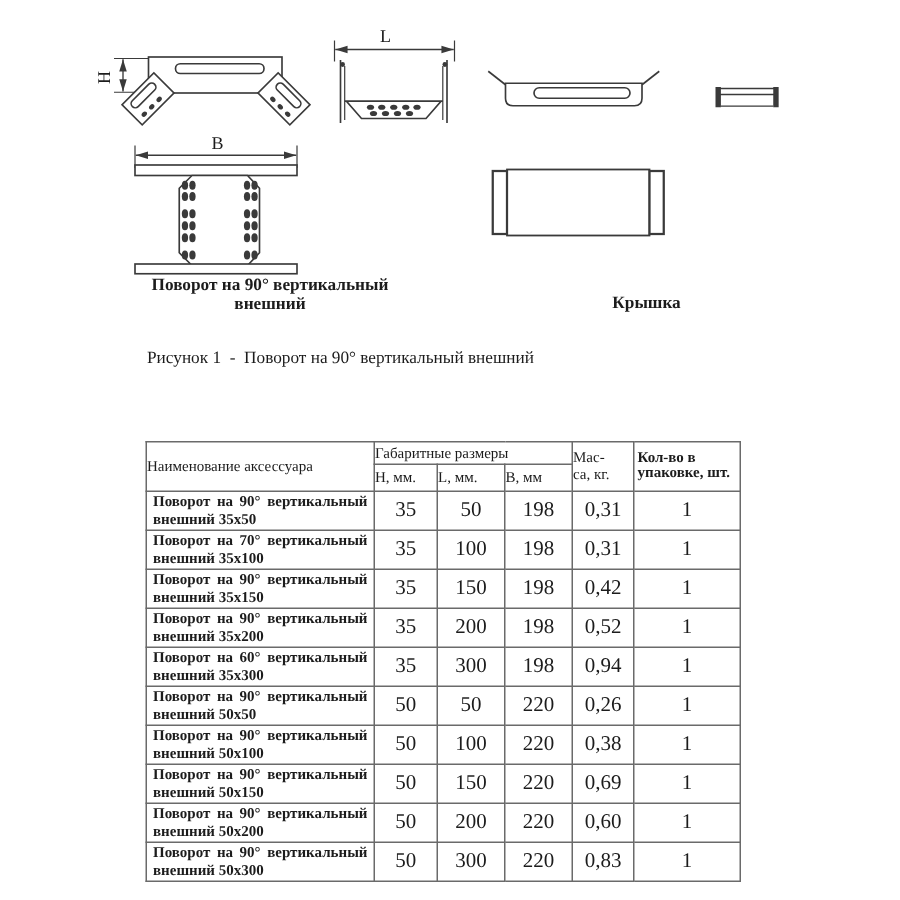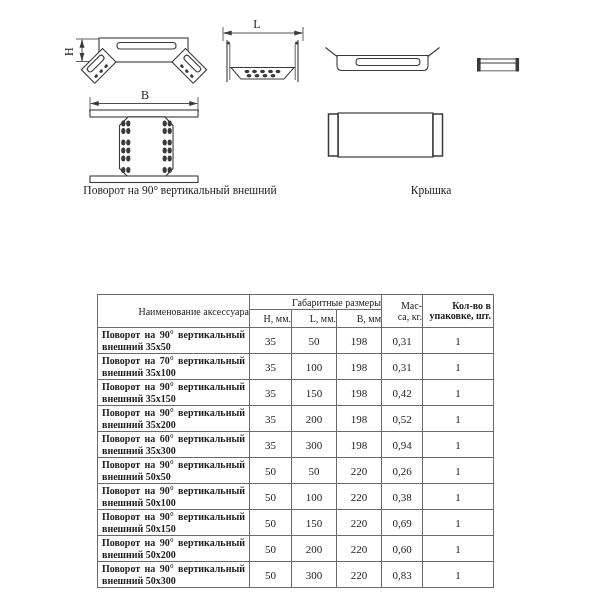--- a/index.html
+++ b/index.html
@@ -5,46 +5,46 @@
   html,body { margin:0; padding:0; background:#ffffff; }
   body {
     width:600px; height:600px; position:relative; overflow:hidden;
     font-family:"Liberation Serif","DejaVu Serif",serif;
     color:#1c1c1c;
   }
   .page { position:relative; width:600px; height:600px; background:#fff; }
   svg.draw { position:absolute; left:0; top:0; }
   .caption {
     position:absolute; font-size:11.5px; text-align:center;
-    color:#1c1c1c; line-height:13px;
+    color:#1c1c1c; line-height:13px;font-weight:bold;
   }
   #cap-turn  { left:82px;  top:184px; width:196px; }
-  #cap-cover { left:392px; top:184px; width:78px;  }
+  #cap-cover { left:392px; top:196px; width:78px;  }
   #fig-caption {
     position:absolute; left:98px; top:233px; font-size:11.5px;
     white-space:pre-wrap; color:#1c1c1c;
   }
   table.dims {
     position:absolute; left:97px; top:294px; width:396px;
     border-collapse:collapse; table-layout:fixed;
   }
   .dims th, .dims td {
     border:1px solid #6a6a6a; font-weight:normal;
     font-size:10px; padding:0; color:#1c1c1c;
     vertical-align:middle; overflow:hidden;
   }
   .dims thead tr.hr1 { height:15px; }
   .dims thead tr.hr2 { height:18px; }
   .dims tbody tr { height:25px; }
-  .dims th { text-align:right; line-height:11px; }
+  .dims th { text-align:left; line-height:11px; }
   .dims th.qty { line-height:10.5px; padding:0 2px;font-weight:bold; }
   .dims td.c-name {
     text-align:justify; padding:1px 4px; line-height:11.5px;font-weight:bold;
   }
-  .dims td.c-num { text-align:center; font-size:11px; }
+  .dims td.c-num { text-align:center; font-size:14px; }
 </style>
 </head>
 <body>
 
 <div class="page">
 
   <svg class="draw" width="600" height="232" viewBox="0 0 600 232">
     <defs>
       <marker id="arrow" markerWidth="10" markerHeight="8" refX="8.2" refY="3" orient="auto-start-reverse" markerUnits="userSpaceOnUse">
         <path d="M0,0.5 L8.2,3 L0,5.5 Z" fill="#3a3a3a"></path>
@@ -153,20 +153,21 @@
     <g stroke="#3a3a3a" fill="none">
       <rect x="338" y="113" width="95" height="44" fill="#ffffff" stroke-width="1.2"></rect>
       <rect x="328.5" y="114" width="9.5" height="42" fill="#ffffff" stroke-width="1.5"></rect>
       <rect x="433" y="114" width="9.5" height="42" fill="#ffffff" stroke-width="1.5"></rect>
     </g>
   </svg>
 
   <div class="caption" id="cap-turn">Поворот на 90° вертикальный внешний</div>
   <div class="caption" id="cap-cover">Крышка</div>
 
+  <div id="fig-caption">Рисунок 1  -  Поворот на 90° вертикальный внешний</div>
 
   <table class="dims">
     <colgroup>
       <col style="width:152px">
         <col style="width:42px">
         <col style="width:45px">
       <col style="width:45px">
         <col style="width:41px">
         <col style="width:71px">
     </colgroup>

